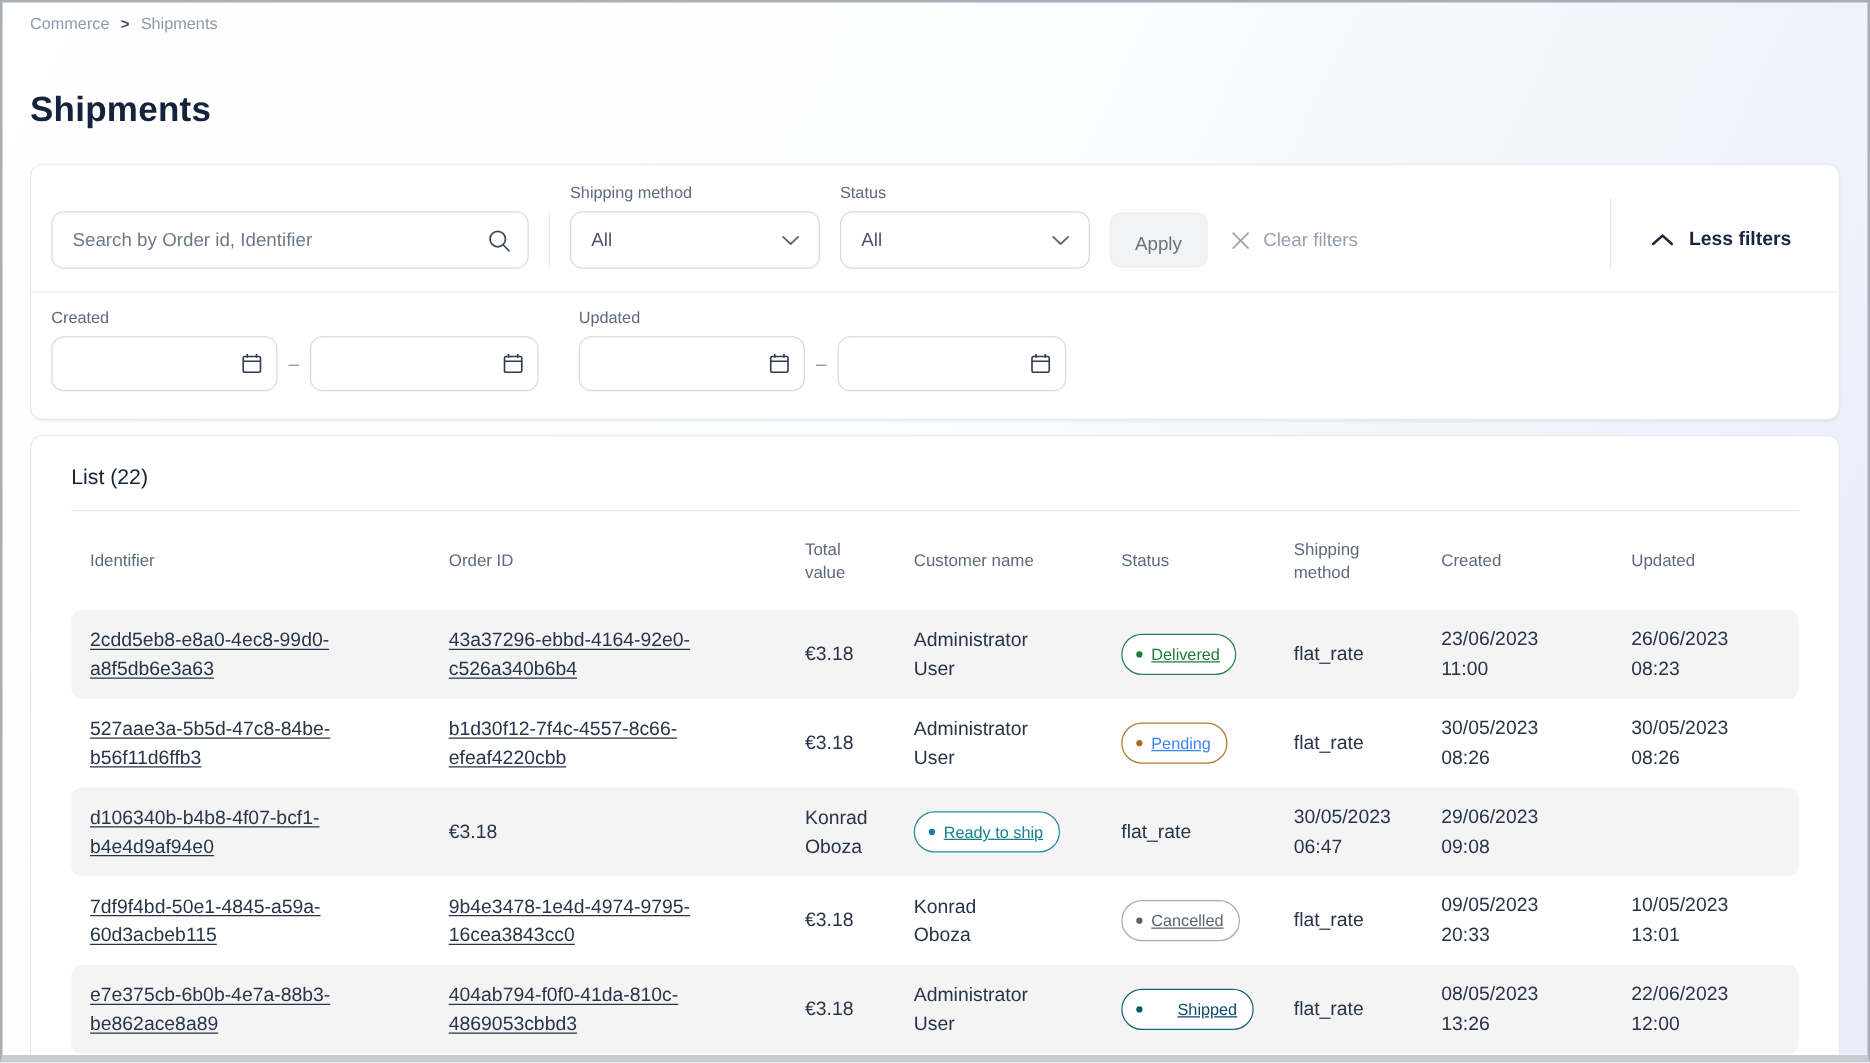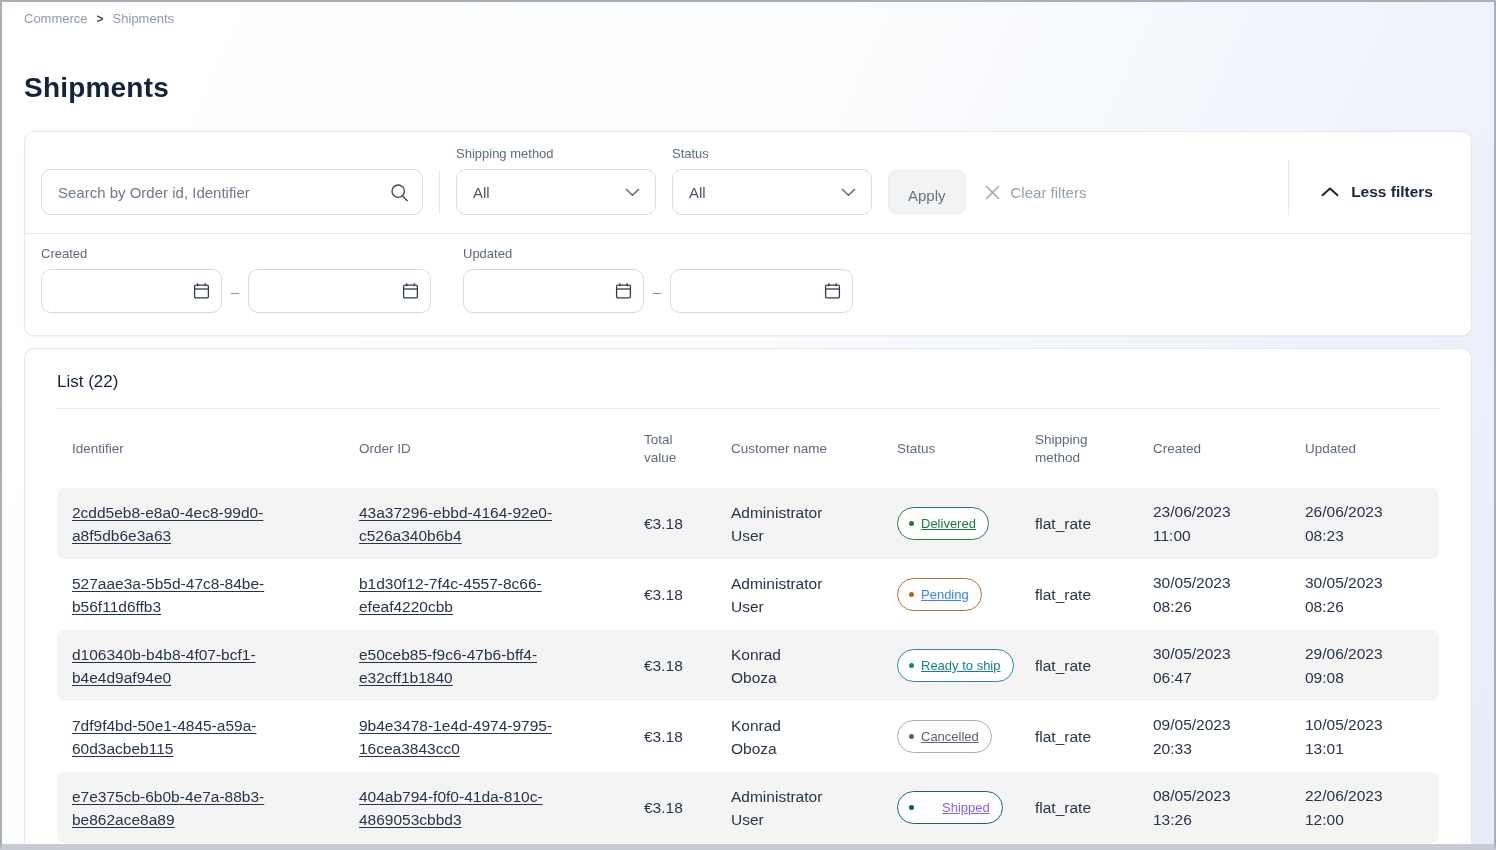--- a/index.html
+++ b/index.html
@@ -276,21 +276,20 @@
             <div>30/05/2023</div>
             <div>08:26</div>
           </div>
           <div class="cell dt">
             <div>30/05/2023</div>
             <div>08:26</div>
           </div>
         </div>
         <div class="grid row stripe">
           <div class="cell"><a>d106340b-b4b8-4f07-bcf1-b4e4d9af94e0</a></div>
-          <div class="cell"><a>e50ceb85-f9c6-47b6-bff4-e32cff1b1840</a></div>
           <div class="cell">€3.18</div>
           <div class="cell customer">Konrad Oboza</div>
           <div class="cell"><span class="badge" style="color: rgb(18, 128, 142); border-color: rgb(38, 137, 154);">
               <span class="dot" style="background: rgb(18, 128, 142);"></span>
               <span>Ready to ship</span>
             </span></div>
           <div class="cell">flat_rate</div>
           <div class="cell dt">
             <div>30/05/2023</div>
             <div>06:47</div>
@@ -317,21 +316,21 @@
           <div class="cell dt">
             <div>10/05/2023</div>
             <div>13:01</div>
           </div>
         </div>
         <div class="grid row stripe">
           <div class="cell"><a>e7e375cb-6b0b-4e7a-88b3-be862ace8a89</a></div>
           <div class="cell"><a>404ab794-f0f0-41da-810c-4869053cbbd3</a></div>
           <div class="cell">€3.18</div>
           <div class="cell customer">Administrator User</div>
-          <div class="cell"><span class="badge" style="color: #8b5cf6; border-color: rgb(23, 102, 112); gap: 28px;">
+          <div class="cell"><span class="badge" style="color: #0c4a6e; border-color: rgb(23, 102, 112); gap: 28px;">
               <span class="dot" style="background: rgb(12, 92, 100);"></span>
               <span>Shipped</span>
             </span></div>
           <div class="cell">flat_rate</div>
           <div class="cell dt">
             <div>08/05/2023</div>
             <div>13:26</div>
           </div>
           <div class="cell dt">
             <div>22/06/2023</div>

